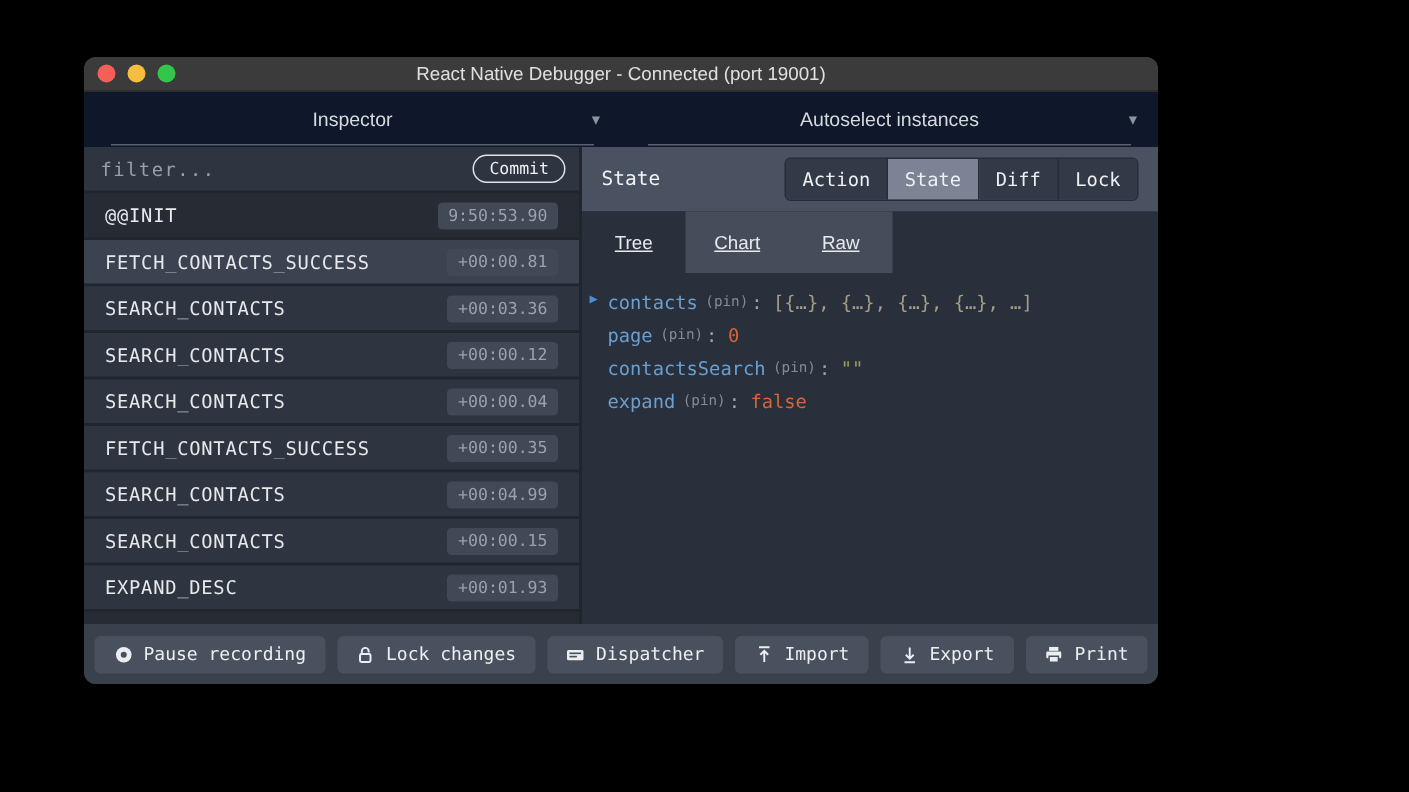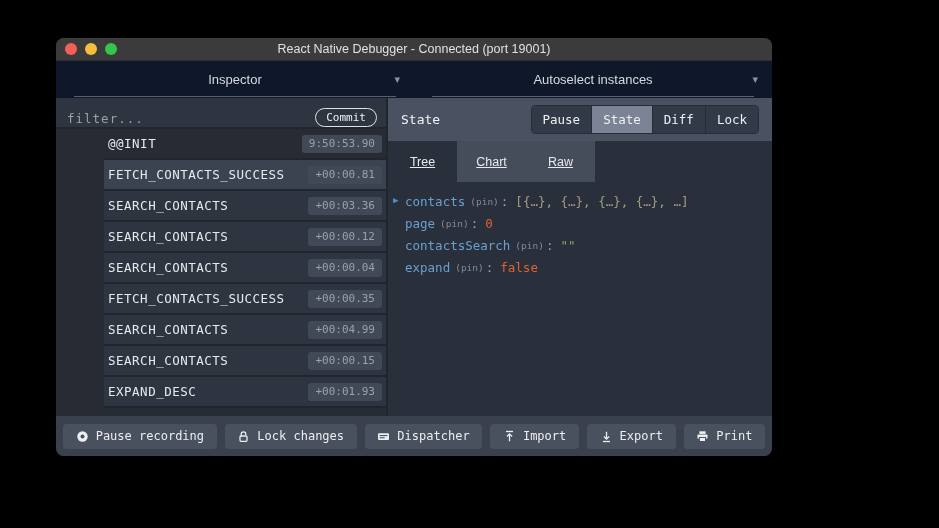--- a/index.html
+++ b/index.html
@@ -36,36 +36,36 @@
   
   .main{flex:1;display:flex;min-height:0;}
   .left-panel{
     width:330px;flex:0 0 auto;background:#262b34;
     display:flex;flex-direction:column;
     border-right:2px solid #20252e;
     font-family:"DejaVu Sans Mono","Liberation Mono",monospace;
   }
   .filter-row{
     height:29px;background:#2e3440;border-bottom:2px solid #20252e;
-    display:flex;align-items:flex-end;padding:0 9px;gap:8px;flex:0 0 auto;
+    display:flex;align-items:center;padding:0 9px;gap:8px;flex:0 0 auto;
   }
   .filter-input{
     flex:1;min-width:0;background:transparent;border:none;outline:none;
     color:#c3c8cf;font-family:"DejaVu Sans Mono","Liberation Mono",monospace;
     font-size:12.5px;letter-spacing:1px;
   }
   .filter-input::placeholder{color:#9aa0a9;}
   .commit-btn{
     background:transparent;border:1px solid #dfe2e6;border-radius:10px;
     color:#eef0f3;font-family:"DejaVu Sans Mono","Liberation Mono",monospace;
     font-size:11px;padding:2px 10px;cursor:pointer;
   }
   .action-row{
     height:29px;border-bottom:2px solid #20252e;background:#2e3440;
-    display:flex;align-items:center;padding:0 4px;cursor:pointer;margin-left:48px;
+    display:flex;align-items:center;padding:0 14px;cursor:pointer;
   }
   .action-row.init{background:#262b34;}
   .action-row.selected{background:#3b4250;}
   .action-label{flex:1;color:#e7e9ec;font-size:12.5px;letter-spacing:.5px;white-space:nowrap;overflow:hidden;}
   .time-badge{
     background:#414856;color:#9aa1ad;font-size:11px;
     padding:2px 7px 3px;border-radius:3px;white-space:nowrap;
   }
   
   .right-panel{flex:1;display:flex;flex-direction:column;background:#2a303b;min-width:0;}
@@ -181,21 +181,21 @@
       <div class="action-row">
         <span class="action-label">EXPAND_DESC</span>
         <span class="time-badge">+00:01.93</span>
       </div>
     </div>
 
     <div class="right-panel">
       <div class="state-header">
         <span class="state-title">State</span>
         <div class="mode-tabs">
-          <span class="mode-tab">Pause</span>
+          <span class="mode-tab">Action</span>
           <span class="mode-tab active">State</span>
           <span class="mode-tab">Diff</span>
           <span class="mode-tab">Lock</span>
         </div>
       </div>
 
       <div class="view-tabs">
         <span class="view-tab active">Tree</span>
         <span class="view-tab">Chart</span>
         <span class="view-tab">Raw</span>

